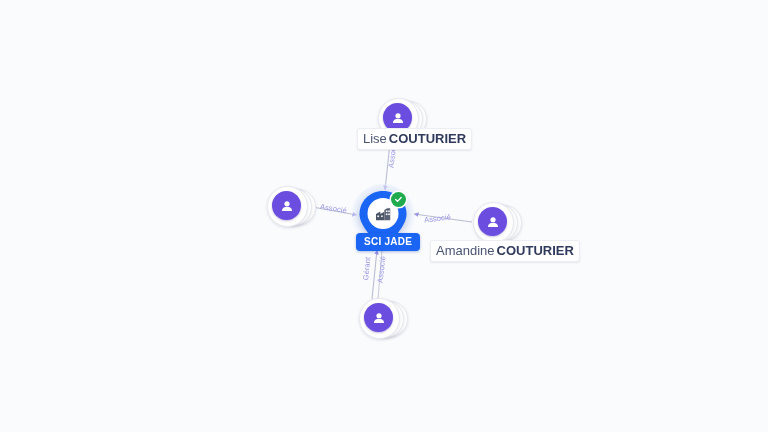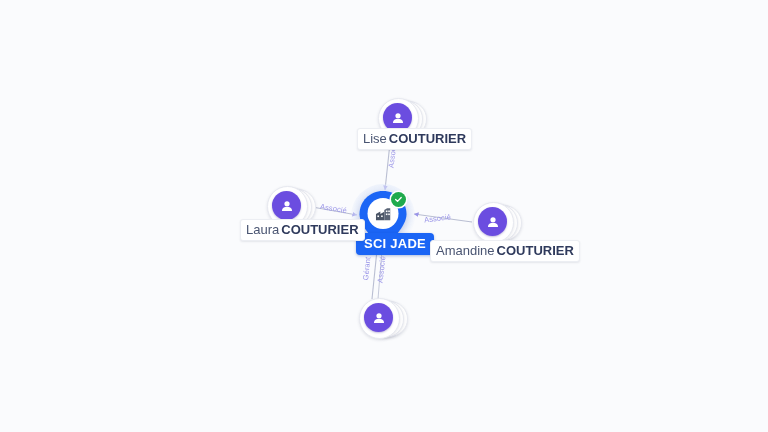--- a/index.html
+++ b/index.html
@@ -91,21 +91,21 @@
     align-items: center;
     justify-content: center;
   }
 
   #company-label {
     position: absolute;
     left: 356px;
     top: 233px;
     background: #1b65f5;
     color: #ffffff;
-    font-size: 13px;
+    font-size: 10px;
     font-weight: bold;
     letter-spacing: .25px;
     padding: 3px 8px 4px 8px;
     border-radius: 4px;
     white-space: nowrap;
     box-shadow: 0 1px 3px rgba(20,60,150,.32);
   }
 
   
   .person-node {
@@ -243,23 +243,20 @@
     <div class="stack-card c3"></div>
     <div class="stack-card c2"></div>
     <div class="stack-card c1"></div>
     <div class="avatar-circle">
       <svg viewBox="0 0 24 24" width="16" height="16">
         <circle cx="12" cy="8.6" r="3.9" fill="#ffffff"></circle>
         <path d="M4.4 19.4 C4.4 15.4 7.8 13.3 12 13.3 C16.2 13.3 19.6 15.4 19.6 19.4 Z" fill="#ffffff"></path>
       </svg>
     </div>
   </div>
-  <div class="person-label" style="left:240px; top:219px;">
-    <span>Laura</span><span class="surname">COUTURIER</span>
-  </div>
 
   <div class="person-node" style="left:468px; top:202px;">
     <div class="stack-card c3"></div>
     <div class="stack-card c2"></div>
     <div class="stack-card c1"></div>
     <div class="avatar-circle">
       <svg viewBox="0 0 24 24" width="16" height="16">
         <circle cx="12" cy="8.6" r="3.9" fill="#ffffff"></circle>
         <path d="M4.4 19.4 C4.4 15.4 7.8 13.3 12 13.3 C16.2 13.3 19.6 15.4 19.6 19.4 Z" fill="#ffffff"></path>
       </svg>

